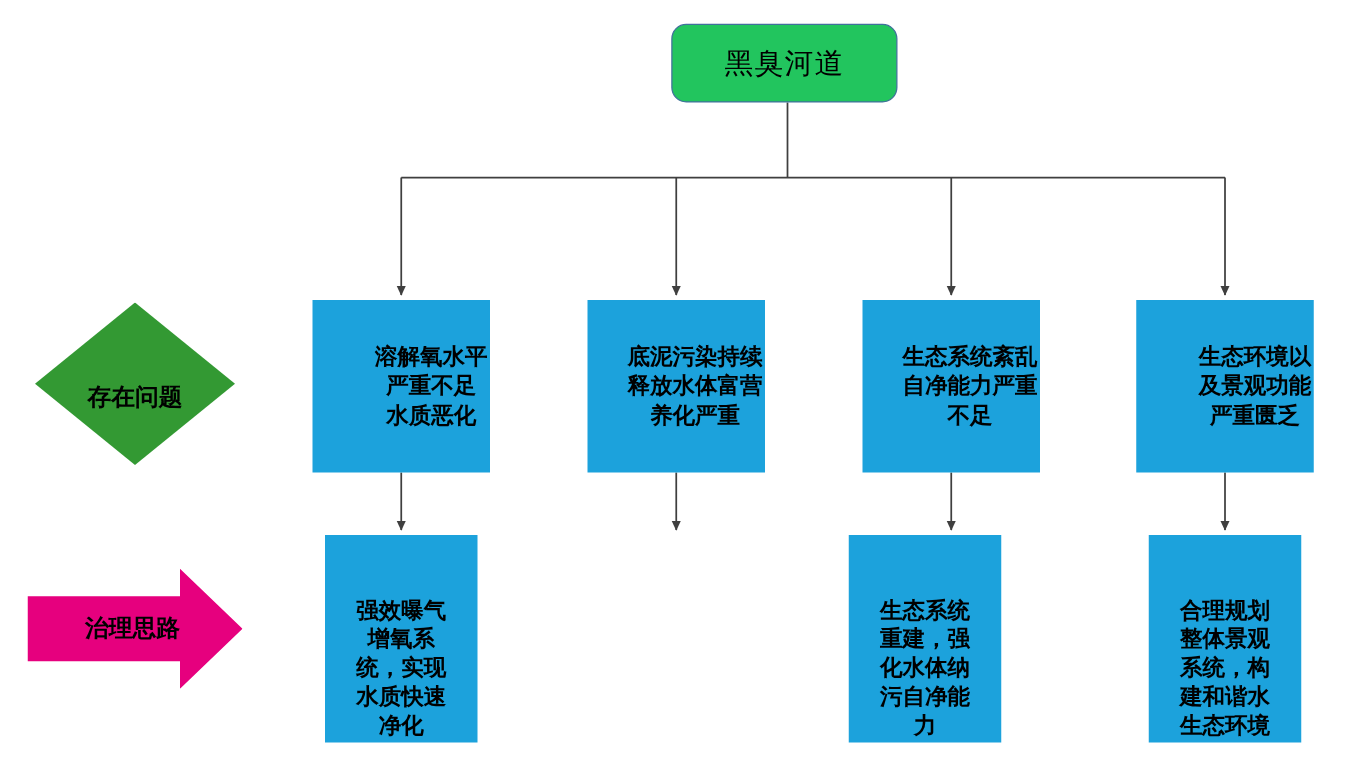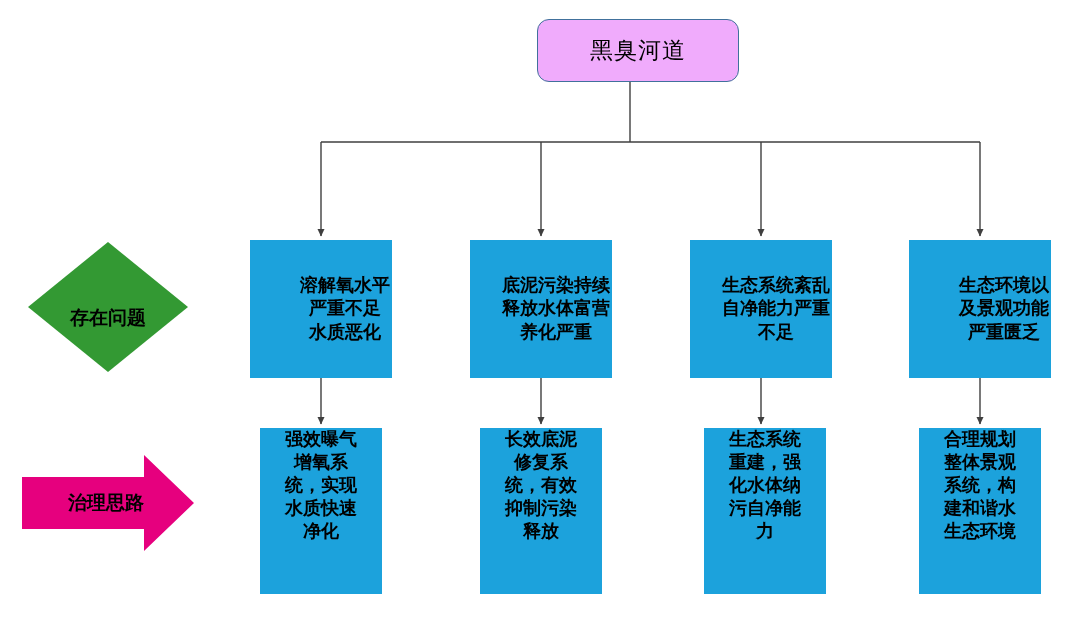--- a/index.html
+++ b/index.html
@@ -14,23 +14,23 @@
     background: #ffffff;
     overflow: hidden;
     font-family: "Liberation Sans", "DejaVu Sans", sans-serif;
   }
 
   
   .root-box {
     position: absolute;
     left: 537px;
     top: 19px;
-    width: 202px;
+    width: 181px;
     height: 63px;
-    background: #f0abfc;
+    background: #22c55e;
     border: 1px solid #41719C;
     border-radius: 12px;
     box-sizing: border-box;
     display: flex;
     align-items: center;
     justify-content: center;
   }
   .root-box .label {
     font-family: "Liberation Serif", "DejaVu Serif", serif;
     font-size: 23px;
@@ -63,23 +63,24 @@
 
   
   .solution-box {
     position: absolute;
     top: 428px;
     width: 122px;
     height: 166px;
     background: #1CA2DC;
     box-sizing: border-box;
     display: flex;
-    align-items: flex-start;
+    align-items: flex-end;
     justify-content: center;
     text-align: center;
+    font-family: Liberation Mono, monospace;
   }
   .solution-box .label {
     font-size: 18px;
     font-weight: bold;
     color: #000000;
     line-height: 1.28;
     white-space: pre-line;
     padding: 0 2px;
   }
 
@@ -213,28 +214,21 @@
 严重匮乏</span>
   </div>
 
   <div class="solution-box" style="left:260px;">
     <span class="label">强效曝气
 增氧系
 统，实现
 水质快速
 净化</span>
   </div>
-  <div class="solution-box" style="left:480px;">
-    <span class="label">长效底泥
-修复系
-统，有效
-抑制污染
-释放</span>
-  </div>
-  <div class="solution-box" style="left:704px;">
+  <div class="solution-box" style="left:679px;">
     <span class="label">生态系统
 重建，强
 化水体纳
 污自净能
 力</span>
   </div>
   <div class="solution-box" style="left:919px;">
     <span class="label">合理规划
 整体景观
 系统，构

